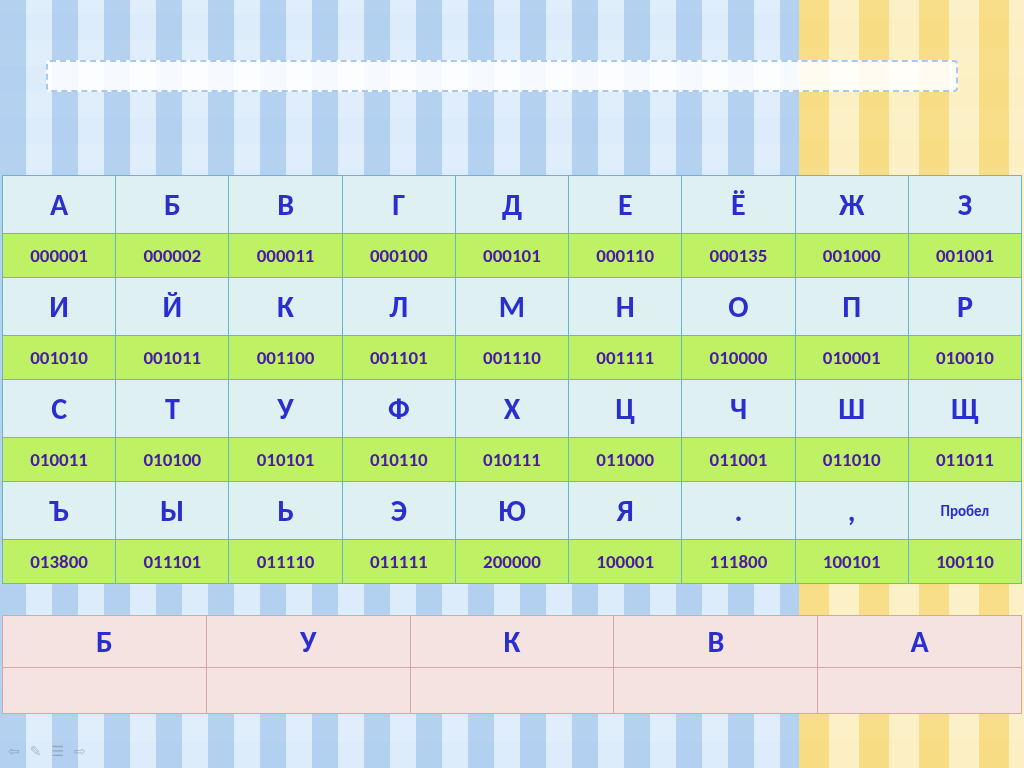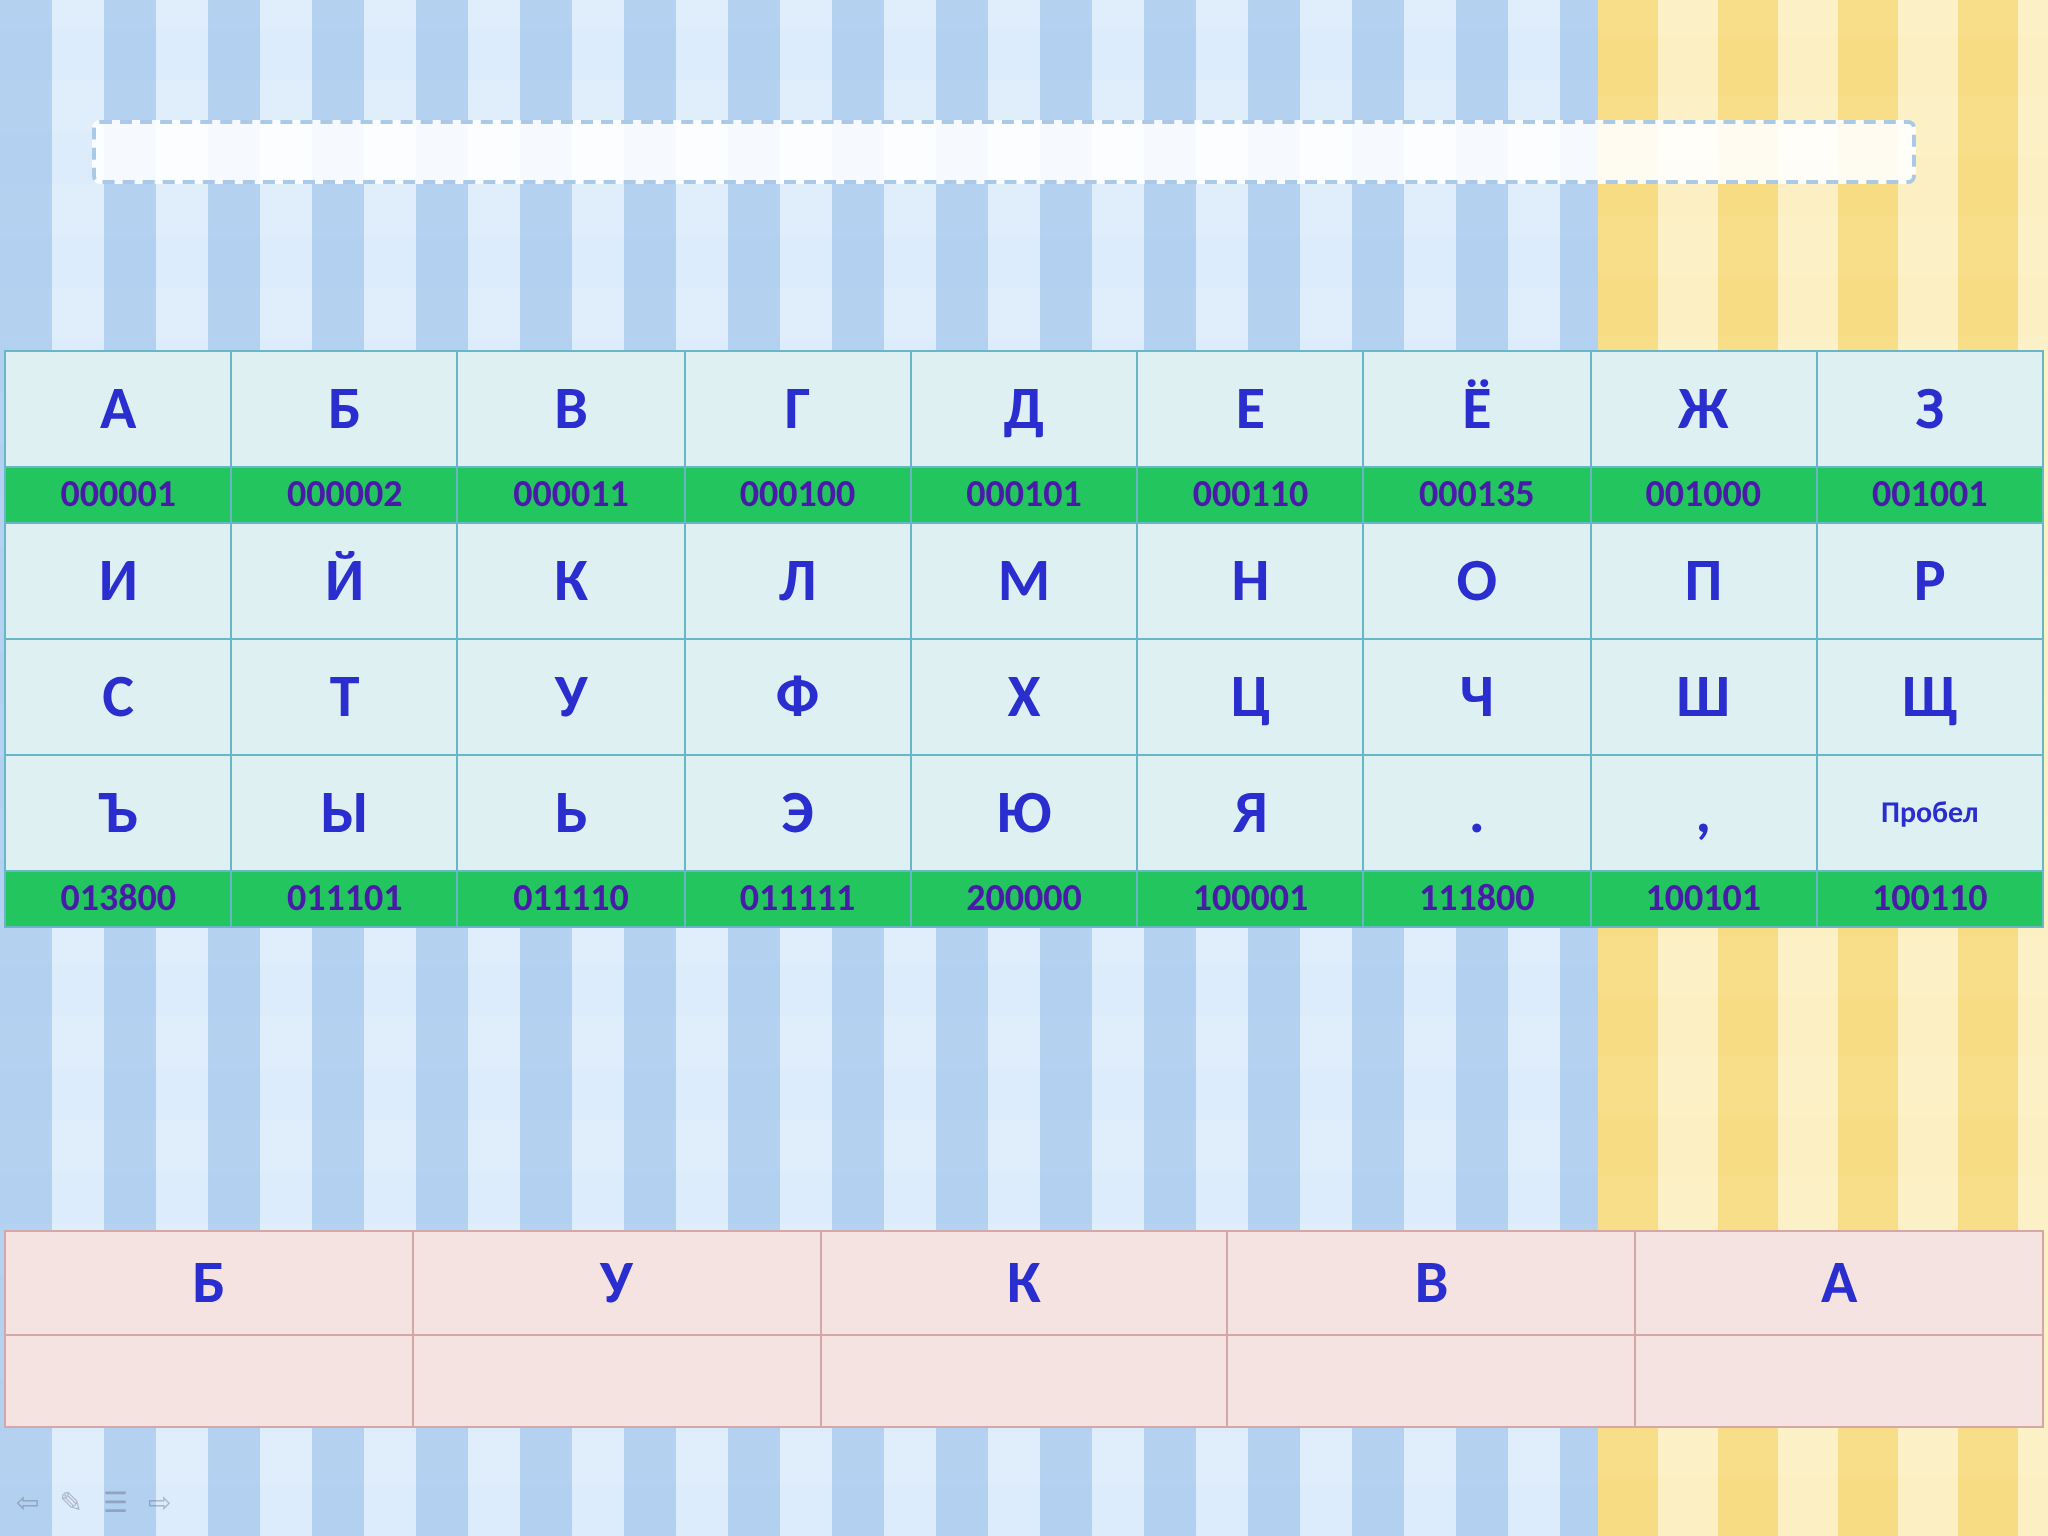--- a/index.html
+++ b/index.html
@@ -55,25 +55,25 @@
   }
   .row-letter td {
     background: #dff0f3;
     color: #2a2ecf;
     font-weight: 700;
     font-size: 30px;
     height: 58px;
   }
   .row-letter td.small-word { font-size: 15px; }
   .row-code td {
-    background: #22c55e;
+    background: #bef264;
     color: #4a1aa8;
     font-weight: 700;
     font-size: 19px;
-    height: 28px;
+    height: 44px;
   }
 
   .answer {
     position: absolute;
     left: 2px; right: 2px; top: 615px;
     border-collapse: collapse;
     width: calc(100% - 4px);
     table-layout: fixed;
   }
   .answer td {
@@ -140,32 +140,54 @@
       <td>И</td>
       <td>Й</td>
       <td>К</td>
       <td>Л</td>
       <td>М</td>
       <td>Н</td>
       <td>О</td>
       <td>П</td>
       <td>Р</td>
     </tr>
+    <tr class="row-code">
+      <td>001010</td>
+      <td>001011</td>
+      <td>001100</td>
+      <td>001101</td>
+      <td>001110</td>
+      <td>001111</td>
+      <td>010000</td>
+      <td>010001</td>
+      <td>010010</td>
+    </tr>
 
     <tr class="row-letter">
       <td>С</td>
       <td>Т</td>
       <td>У</td>
       <td>Ф</td>
       <td>Х</td>
       <td>Ц</td>
       <td>Ч</td>
       <td>Ш</td>
       <td>Щ</td>
     </tr>
+    <tr class="row-code">
+      <td>010011</td>
+      <td>010100</td>
+      <td>010101</td>
+      <td>010110</td>
+      <td>010111</td>
+      <td>011000</td>
+      <td>011001</td>
+      <td>011010</td>
+      <td>011011</td>
+    </tr>
 
     <tr class="row-letter">
       <td>Ъ</td>
       <td>Ы</td>
       <td>Ь</td>
       <td>Э</td>
       <td>Ю</td>
       <td>Я</td>
       <td>.</td>
       <td>,</td>

